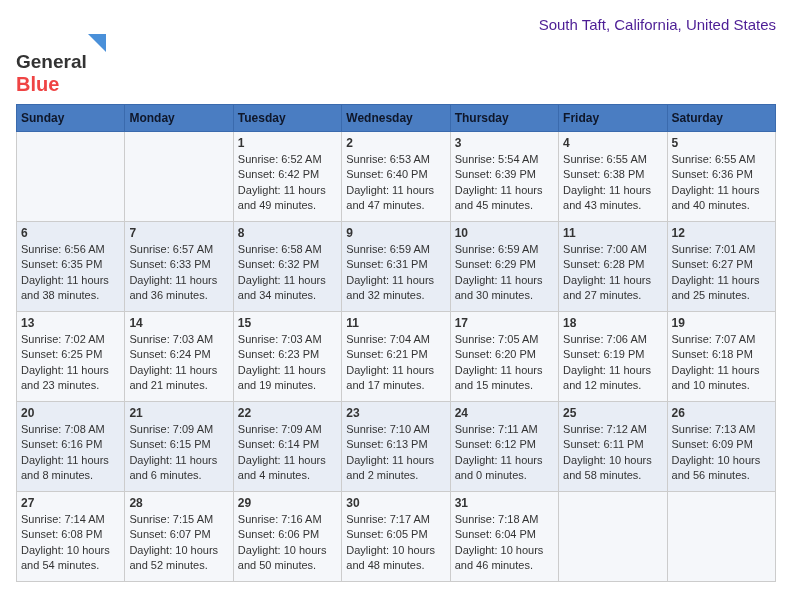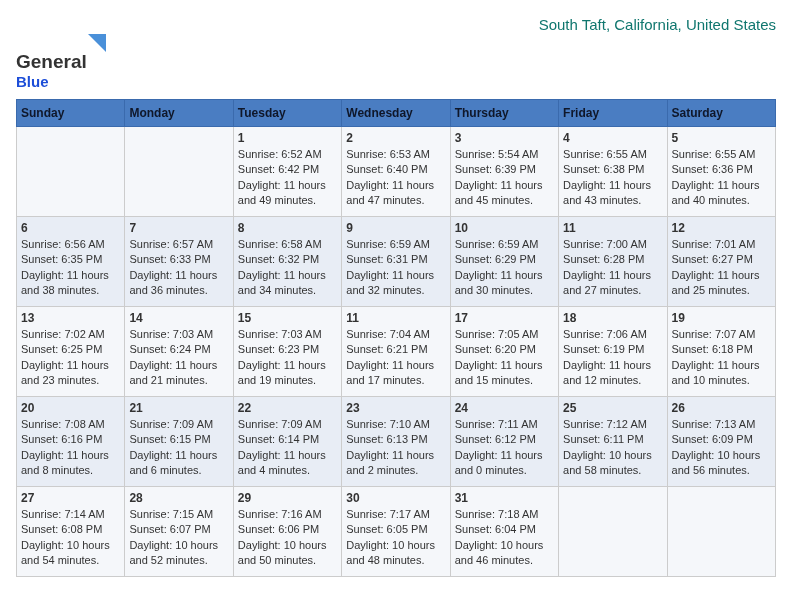--- a/index.html
+++ b/index.html
@@ -24,21 +24,21 @@
     .title-area {
       text-align: right;
     }
     .month-title {
       font-size: 36px;
       font-weight: bold;
       color: #333;
     }
     .location {
       font-size: 15px;
-      color: #0f766e;
+      color: #4c1d95;
     }
     table {
       width: 100%;
       border-collapse: collapse;
       table-layout: fixed;
     }
     thead th {
       background-color: #4a7dc2;
       color: #0f172a;
       font-size: 12px;
@@ -76,23 +76,23 @@
       display: flex;
       align-items: center;
     }
     .logo-text-general {
       color: #333;
       font-weight: bold;
       font-size: 19px;
       margin-top: 35px;
     }
     .logo-text-blue {
-      color: #1d4ed8;
-      font-weight: bold;
-      font-size: 15px;
+      color: #ef4444;
+      font-weight: bold;
+      font-size: 20px;
     }
   </style>
 </head>
 <body>
 
 <div class="header">
   <div class="logo">
     <div class="logo-row">
       <span class="logo-text-general">General</span>
       <svg width="18" height="18" viewBox="0 0 18 18" style="margin-left:1px; margin-top:-4px;">

